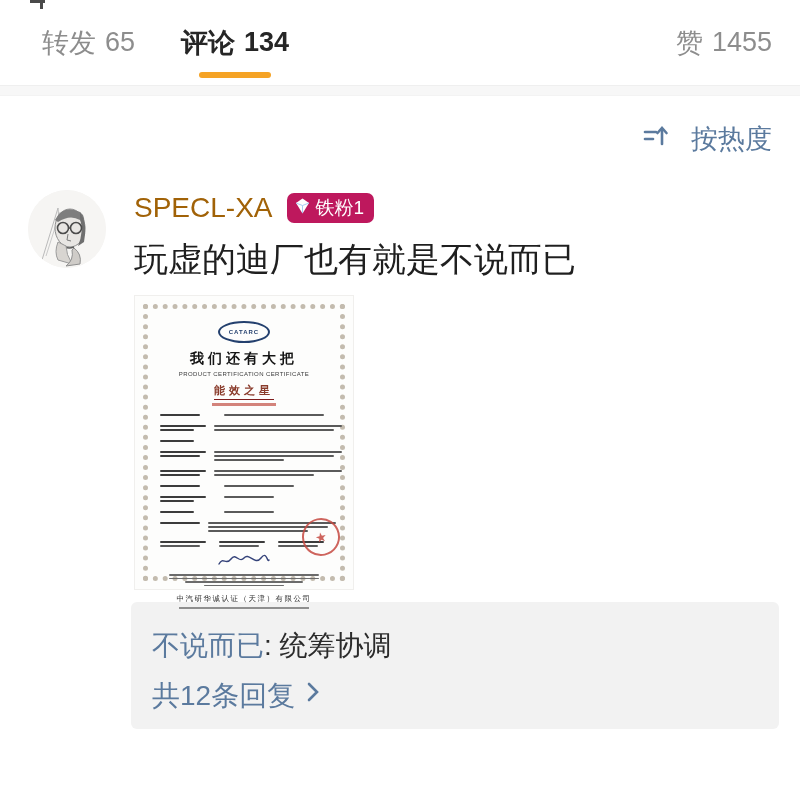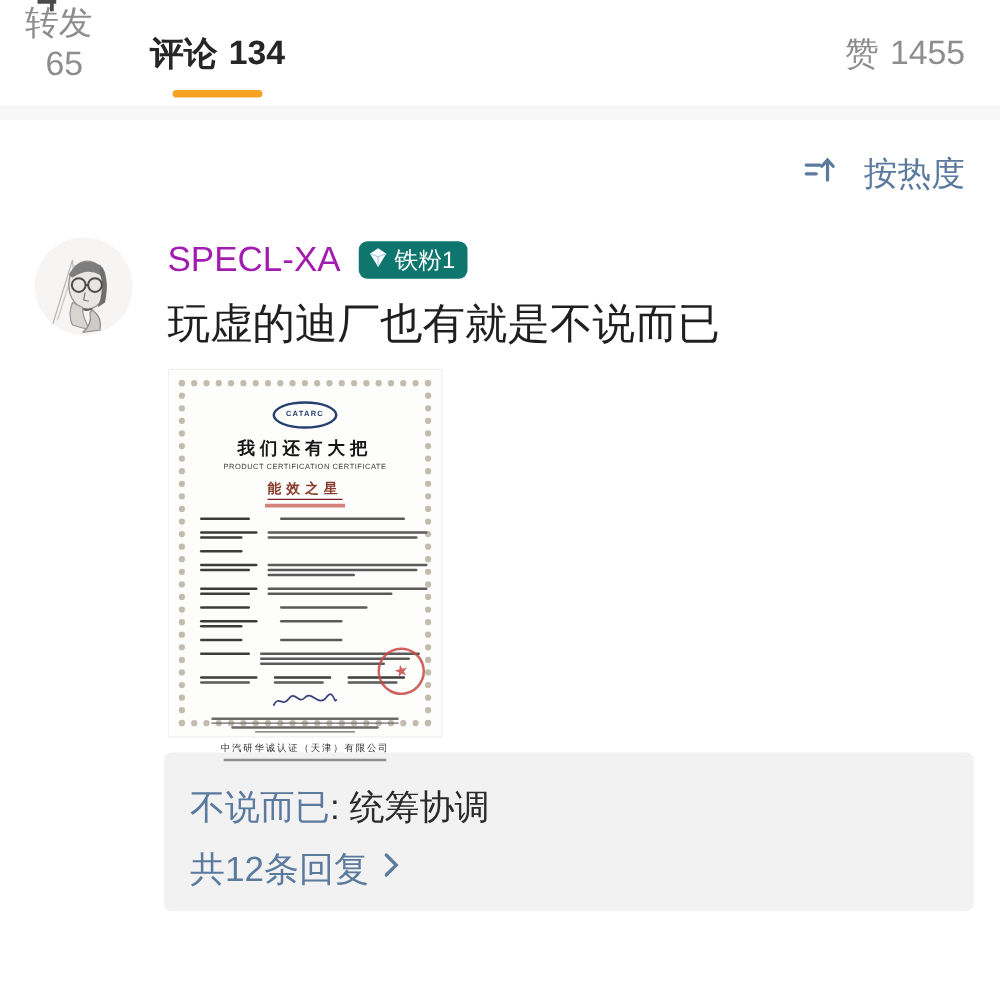--- a/index.html
+++ b/index.html
@@ -6,42 +6,42 @@
   html,body { width:800px; height:793px; background:#fff; overflow:hidden;
     font-family:"Liberation Sans","DejaVu Sans",sans-serif; }
 
   
   .tabbar { position:relative; height:86px; background:#fff; border-bottom:1px solid #efefef; }
   .frag { position:absolute; left:30px; top:0; width:16px; height:9px; }
   .frag:before { content:""; position:absolute; left:0; top:0; width:15px; height:3px; background:#4a4a4a; }
   .frag:after  { content:""; position:absolute; left:10px; top:0; width:3px; height:9px; background:#4a4a4a; }
   .tabs { position:absolute; left:0; top:0; right:0; bottom:0; display:flex; align-items:center; }
   .tab { position:relative; height:100%; display:flex; align-items:center; font-size:27px; color:#8d8d8d; cursor:pointer; }
-  .tab-repost { margin-left:20px;flex-direction:column; }
+  .tab-repost { margin-left:42px; }
   .tab-comment { margin-left:46px; color:#262626; font-weight:bold; }
   .tab-like { position:absolute; right:28px; top:0; height:100%; }
   .tab .cnt { margin-left:9px; }
   .indicator { position:absolute; left:50%; transform:translateX(-50%); bottom:7px;
     width:72px; height:6px; border-radius:3px; background:#f5a325; }
 
   .band { height:10px; background:#f7f7f7; border-bottom:1px solid #f3f3f3; }
 
   
   .content { padding-top:26px; }
   .sortrow { display:flex; justify-content:flex-end; align-items:center; padding-right:28px; height:34px; }
   .sortbtn { display:flex; align-items:center; gap:21px; color:#5b7a9e; font-size:27px; cursor:pointer; }
 
   .commentrow { display:flex; margin-top:34px; padding-left:28px; }
   .avatar { width:78px; height:78px; border-radius:50%; overflow:hidden; background:#f5f4f2; flex:0 0 78px; cursor:pointer; }
   .cbody { margin-left:28px; width:642px; }
 
   .userrow { display:flex; align-items:center; height:36px; }
-  .uname { font-size:28px; color:#a21caf; cursor:pointer; }
+  .uname { font-size:28px; color:#a16207; cursor:pointer; }
   .fanbadge { display:inline-flex; align-items:center; gap:5px; margin-left:14px;
-    background:#0f766e; border-radius:7px; height:30px; padding:0 10px 0 7px; }
+    background:#be185d; border-radius:7px; height:30px; padding:0 10px 0 7px; }
   .fanbadge .txt { color:#fff; font-size:19px; }
 
   .ctext { margin-top:10px; font-size:34px; line-height:46px; color:#1f1f1f; }
 
   
   .cert { position:relative; margin-top:13px; width:220px; height:295px; background:#fdfdfc;
     box-shadow:0 0 0 1px #f0efed inset; cursor:pointer; }
   .cert-inner { position:absolute; left:9px; top:9px; right:9px; bottom:9px;
     border:5px dotted #c3bbae; padding:10px 12px 6px; }
   .cert-logo { width:52px; height:22px; border:2px solid #24406e; border-radius:50%;

